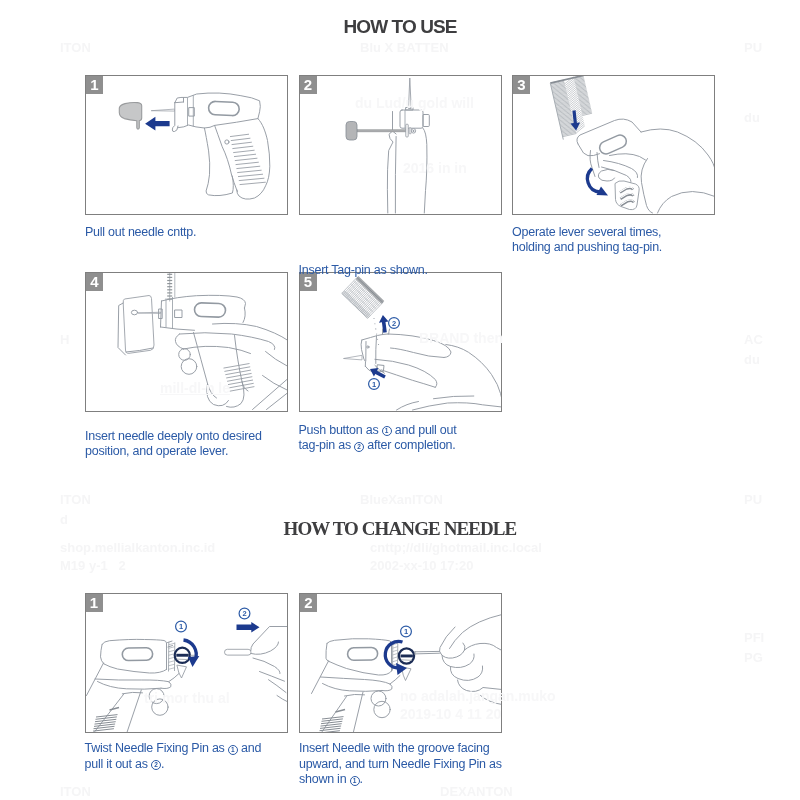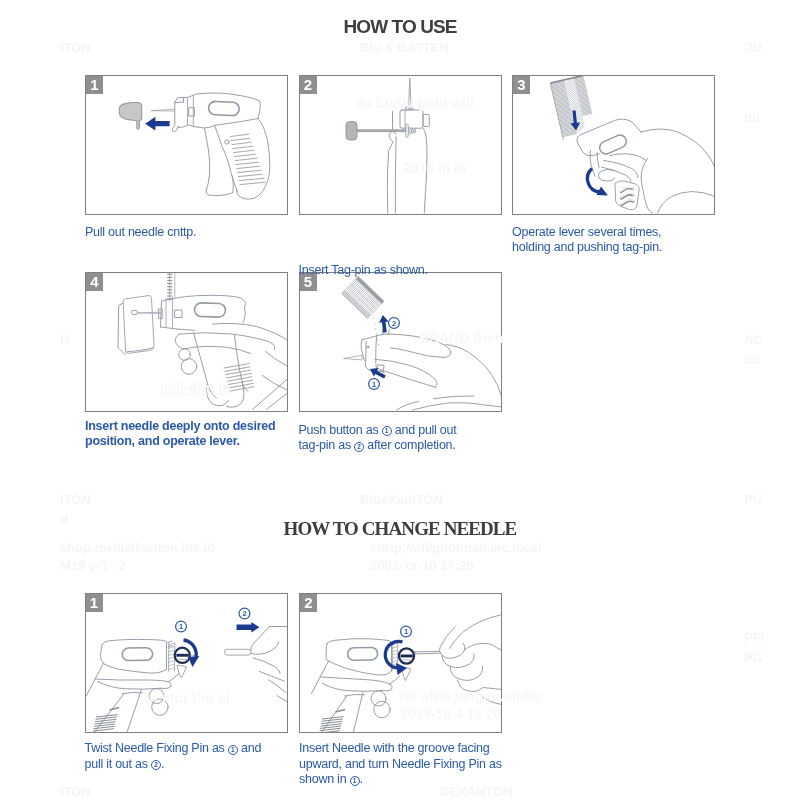--- a/index.html
+++ b/index.html
@@ -482,23 +482,23 @@
       <line x1="20.5" y1="140.6" x2="41.4" y2="138.2" stroke="#878d94" stroke-width="1.0"></line>
       <path d="M37,119.5 L46.5,117" stroke="#878d94" stroke-width="1.4" fill="none"></path>
     </svg>
     <div class="badge">2</div>
   </div>
 
 <div class="wm2" style="left:355px;top:95px;">du Lud/u gold will</div>
 <div class="wm2" style="left:355px;top:160px;margin-left:48px;">2016 in in</div>
 <div class="wm2" style="left:410px;top:330px;margin-left:9px;">BRAND then</div>
 <div class="wm2" style="left:160px;top:380px;text-decoration:underline;">mill-dl-n le</div>
-<div class="wm2" style="left:400px;top:688px;">no after.jangan.muko</div>
+<div class="wm2" style="left:400px;top:688px;">no adalah.jangan.muko</div>
 <div class="wm2" style="left:400px;top:706px;">2019-10 4 11 20</div>
 <div class="wm2" style="left:144px;top:690px;">tri mor thu al</div>
 
 <div class="cap" style="left:85px;top:224.8px;">Pull out needle cnttp.</div>
 <div class="cap" style="left:298.5px;top:224.8px;margin-top:38px;">Insert Tag-pin as shown.</div>
 <div class="cap" style="left:512px;top:224.8px;">Operate lever several times,<br>holding and pushing tag-pin.</div>
-<div class="cap" style="left:85px;top:419px;font-weight:bold;">Insert needle deeply onto desired<br>position, and operate lever.</div>
+<div class="cap" style="left:85px;top:429px;">Insert needle deeply onto desired<br>position, and operate lever.</div>
 <div class="cap" style="left:298.5px;top:422.6px;">Push button as <span class="cn">1</span> and pull out<br>tag-pin as <span class="cn">2</span> after completion.</div>
 <div class="cap" style="left:84.5px;top:741.2px;">Twist Needle Fixing Pin as <span class="cn">1</span> and<br>pull it out as <span class="cn">2</span>.</div>
 <div class="cap" style="left:299px;top:741.2px;">Insert Needle with the groove facing<br>upward, and turn Needle Fixing Pin as<br>shown in <span class="cn">1</span>.</div>
 
 </body></html>

